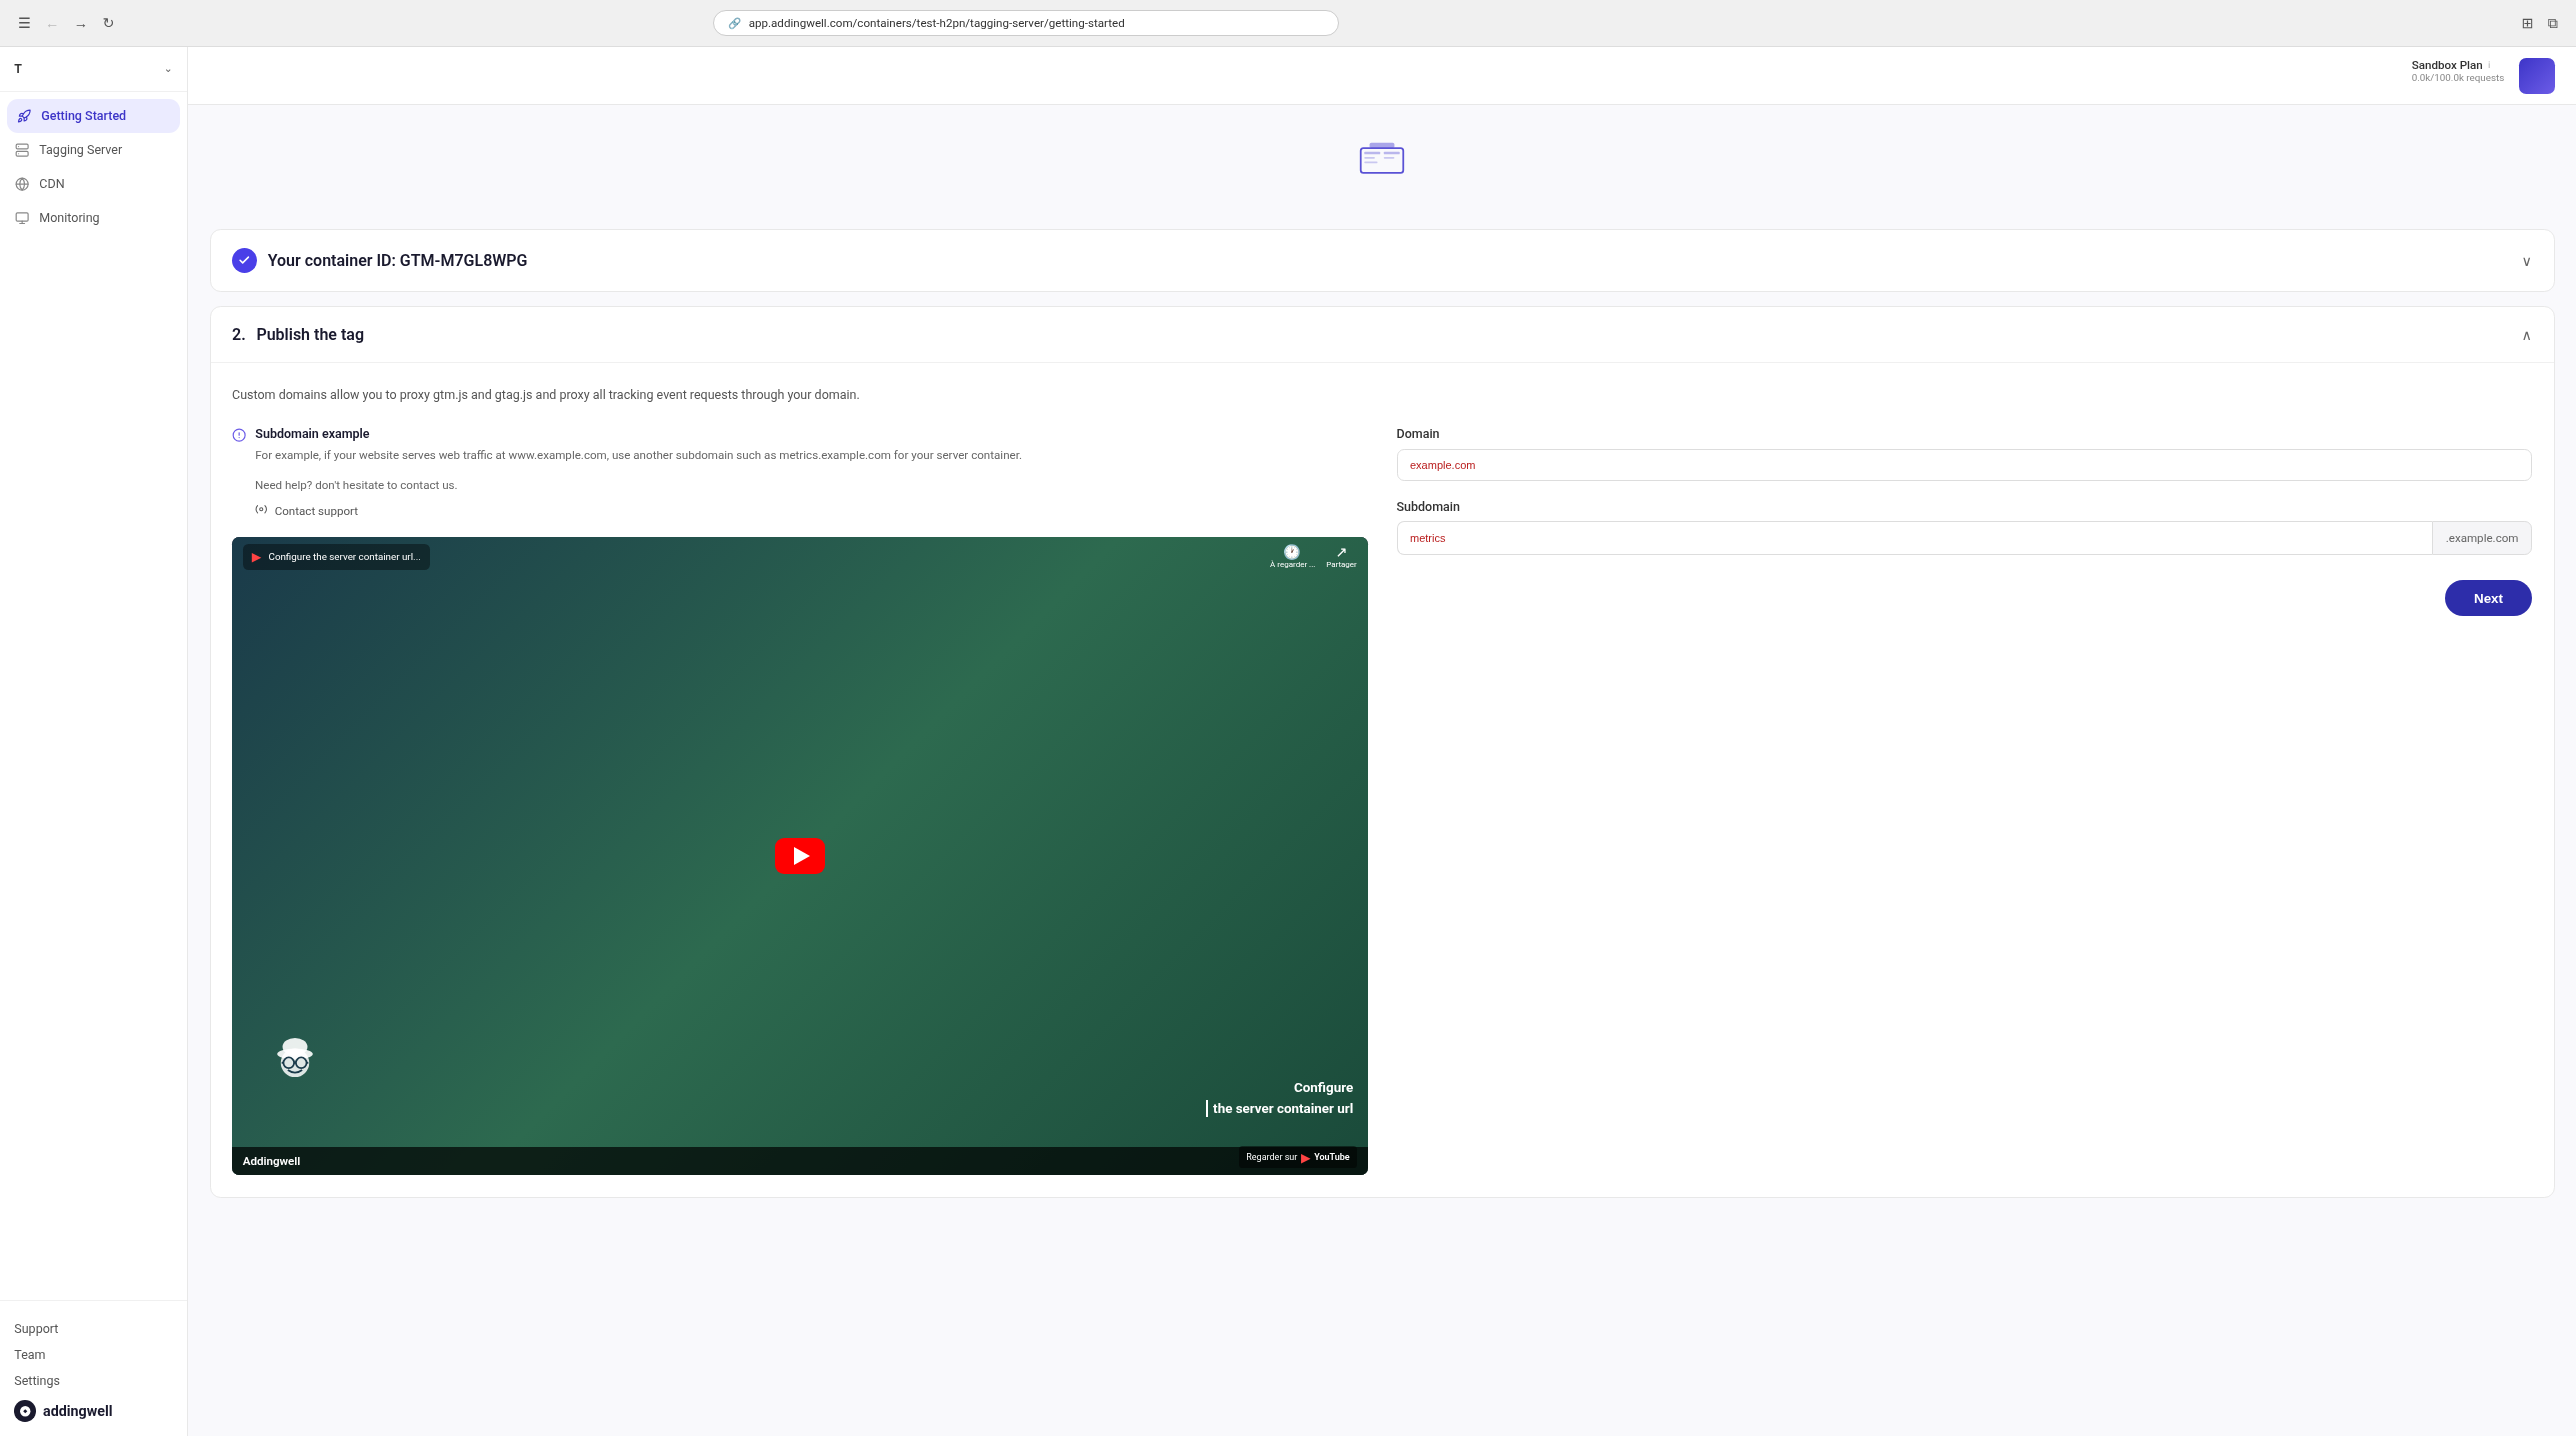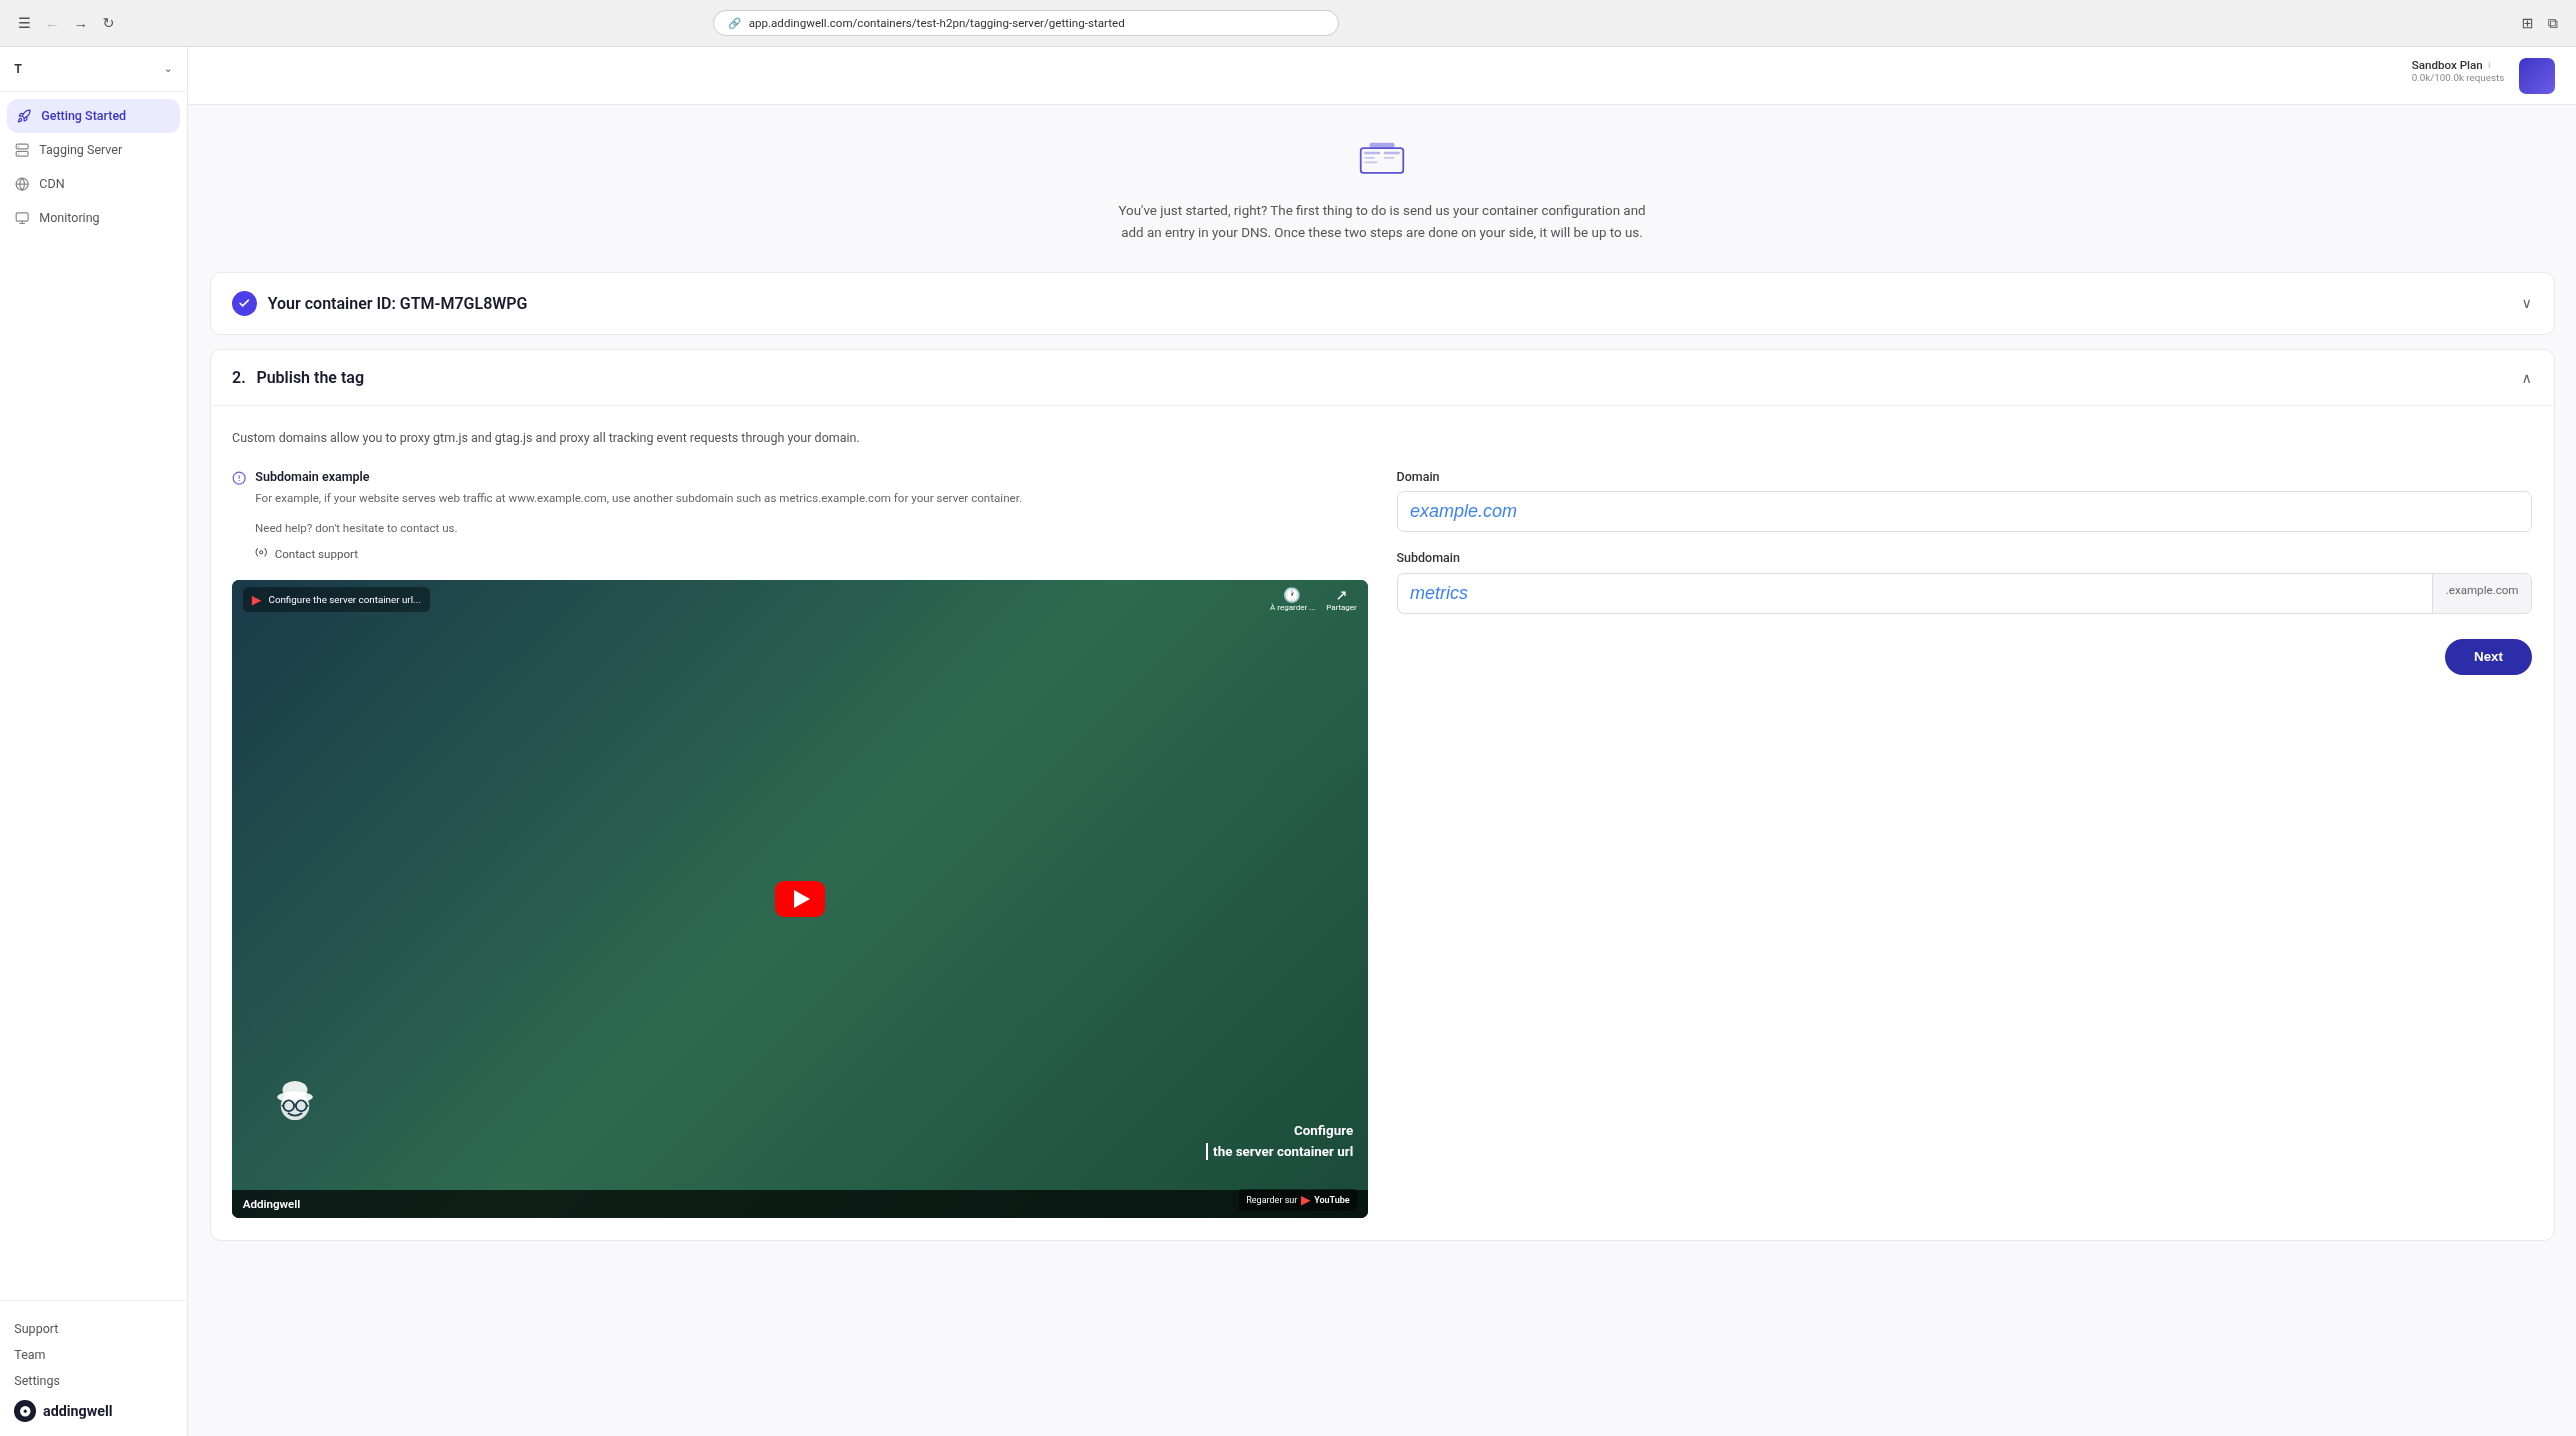--- a/index.html
+++ b/index.html
@@ -79,21 +79,21 @@
     .video-controls { display: flex; gap: 10.7px; }
     .video-ctrl { font-size: 9.8px; color: white; text-align: center; }
     .video-play-center { position: absolute; top: 50%; left: 50%; transform: translate(-50%, -50%); }
     .play-btn { width: 50px; height: 36px; background: #ff0000; border-radius: 9px; display: flex; align-items: center; justify-content: center; cursor: pointer; }
     .play-triangle { width: 0; height: 0; border-top: 9px solid transparent; border-bottom: 9px solid transparent; border-left: 16px solid white; margin-left: 3.6px; }
     .video-logo-bar { background: rgba(0,0,0,0.7); padding: 7.2px 10.7px; display: flex; align-items: center; gap: 7.2px; position: absolute; bottom: 0; left: 0; right: 0; }
 
     
     .form-group { margin-bottom: 18px; }
     .form-label { font-size: 12.5px; font-weight: 500; color: #333; margin-bottom: 7.2px; display: block; }
-    .form-input { width: 100%; border: 0.9px solid #ddd; border-radius: 7.2px; padding: 9px 12.5px; font-size: 18px; color: #3b82f6; outline: none; font-style: italic; }
+    .form-input { width: 100%; border: 0.9px solid #ddd; border-radius: 7.2px; padding: 9px 12.5px; font-size: 11px; color: #b91c1c; outline: none; }
     .subdomain-row { display: flex; gap: 0; }
     .subdomain-input { flex: 1; border-radius: 7.2px 0 0 7.2px; border-right: none; }
     .subdomain-suffix { background: #f5f5f7; border: 0.9px solid #ddd; border-radius: 0 7.2px 7.2px 0; padding: 9px 12.5px; font-size: 11.6px; color: #666; white-space: nowrap; }
 
     .next-btn { background: #2d2daa; color: white; border: none; border-radius: 21.5px; padding: 10.7px 29px; font-size: 13.4px; font-weight: 600; cursor: pointer; float: right; margin-top: 7.2px; }
 
     
     ::-webkit-scrollbar { width: 7.2px; }
     ::-webkit-scrollbar-track { background: #f0f0f0; }
     ::-webkit-scrollbar-thumb { background: #ccc; border-radius: 3.6px; }
@@ -209,21 +209,20 @@
           <svg width="50" height="39" viewBox="0 0 56 44" fill="none" xmlns="http://www.w3.org/2000/svg">
             <rect x="4" y="8" width="48" height="28" rx="3" stroke="#5a52d5" stroke-width="2" fill="none"></rect>
             <rect x="8" y="12" width="18" height="3" rx="1" fill="#5a52d5" opacity="0.4"></rect>
             <rect x="8" y="18" width="12" height="2" rx="1" fill="#5a52d5" opacity="0.3"></rect>
             <rect x="8" y="23" width="15" height="2" rx="1" fill="#5a52d5" opacity="0.3"></rect>
             <rect x="30" y="12" width="18" height="3" rx="1" fill="#5a52d5" opacity="0.4"></rect>
             <rect x="30" y="18" width="12" height="2" rx="1" fill="#5a52d5" opacity="0.3"></rect>
             <rect x="14" y="2" width="28" height="6" rx="2" fill="#5a52d5" opacity="0.5"></rect>
           </svg>
         </div>
-        <p class="page-subtitle">You've just started, right? The first thing to do is send us your container configuration and add an entry in your DNS. Once these two steps are done on your side, it will be up to us.</p>
       </div>
 
       <div style="padding: 0 21.5px 36px;">
 
         <div class="accordion">
           <div class="accordion-header">
             <div class="accordion-title">
               <div class="accordion-check">
                 <svg width="12.5" height="12.5" viewBox="0 0 24 24" fill="none" stroke="white" stroke-width="3" stroke-linecap="round" stroke-linejoin="round">
                   <polyline points="20 6 9 17 4 12"></polyline>

